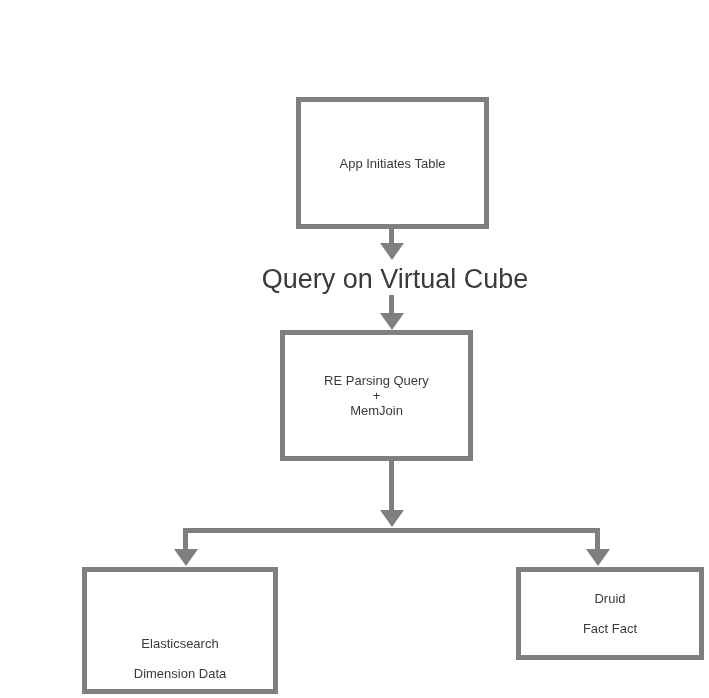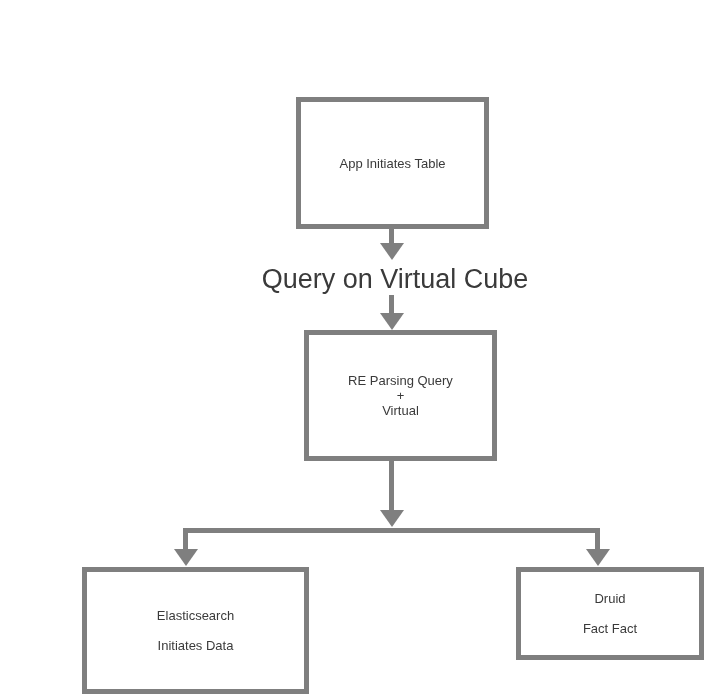--- a/index.html
+++ b/index.html
@@ -24,22 +24,22 @@
     background: #ffffff;
     display: flex;
     flex-direction: column;
     align-items: center;
     justify-content: center;
     text-align: center;
     color: var(--text, #3a3a3a);
     font-size: 13px;
   }
   #node-app   { left: 296px; top:  97px; width: 193px; height: 132px; }
-  #node-parse { left: 304px; top: 330px; width: 193px; height: 131px; line-height: 15px; }
-  #node-es    { left:  82px; top: 567px; width: 227px; height: 127px; line-height: 30px; }
+  #node-parse { left: 280px; top: 330px; width: 193px; height: 131px; line-height: 15px; }
+  #node-es    { left:  82px; top: 567px; width: 196px; height: 127px; line-height: 30px; justify-content: flex-end; }
   #node-druid { left: 516px; top: 567px; width: 188px; height: 93px; line-height: 30px; }
 
   .vline {
     position: absolute;
     width: 5px;
     background: var(--line, #7f7f7f);
   }
   .hline {
     position: absolute;
     height: 5px;
@@ -89,37 +89,37 @@
   <div class="ahead" id="a1-head"></div>
 
   <div class="flow-label">Query on Virtual Cube</div>
 
   <div class="vline" id="a2-line"></div>
   <div class="ahead" id="a2-head"></div>
 
   <div class="node" id="node-parse">
     <span>RE Parsing Query</span>
     <span>+</span>
-    <span>Virtual</span>
+    <span>MemJoin</span>
   </div>
 
   <div class="vline" id="a3-line"></div>
   <div class="ahead" id="a3-head"></div>
 
   <div class="hline" id="h-connector"></div>
 
   <div class="vline" id="bl-line"></div>
   <div class="ahead" id="bl-head"></div>
 
   <div class="vline" id="br-line"></div>
   <div class="ahead" id="br-head"></div>
 
   <div class="node" id="node-es">
     <span>Elasticsearch</span>
-    <span>Initiates Data</span>
+    <span>Dimension Data</span>
   </div>
 
   <div class="node" id="node-druid">
     <span>Druid</span>
     <span>Fact Fact</span>
   </div>
 
 </div>
 
 </body></html>

